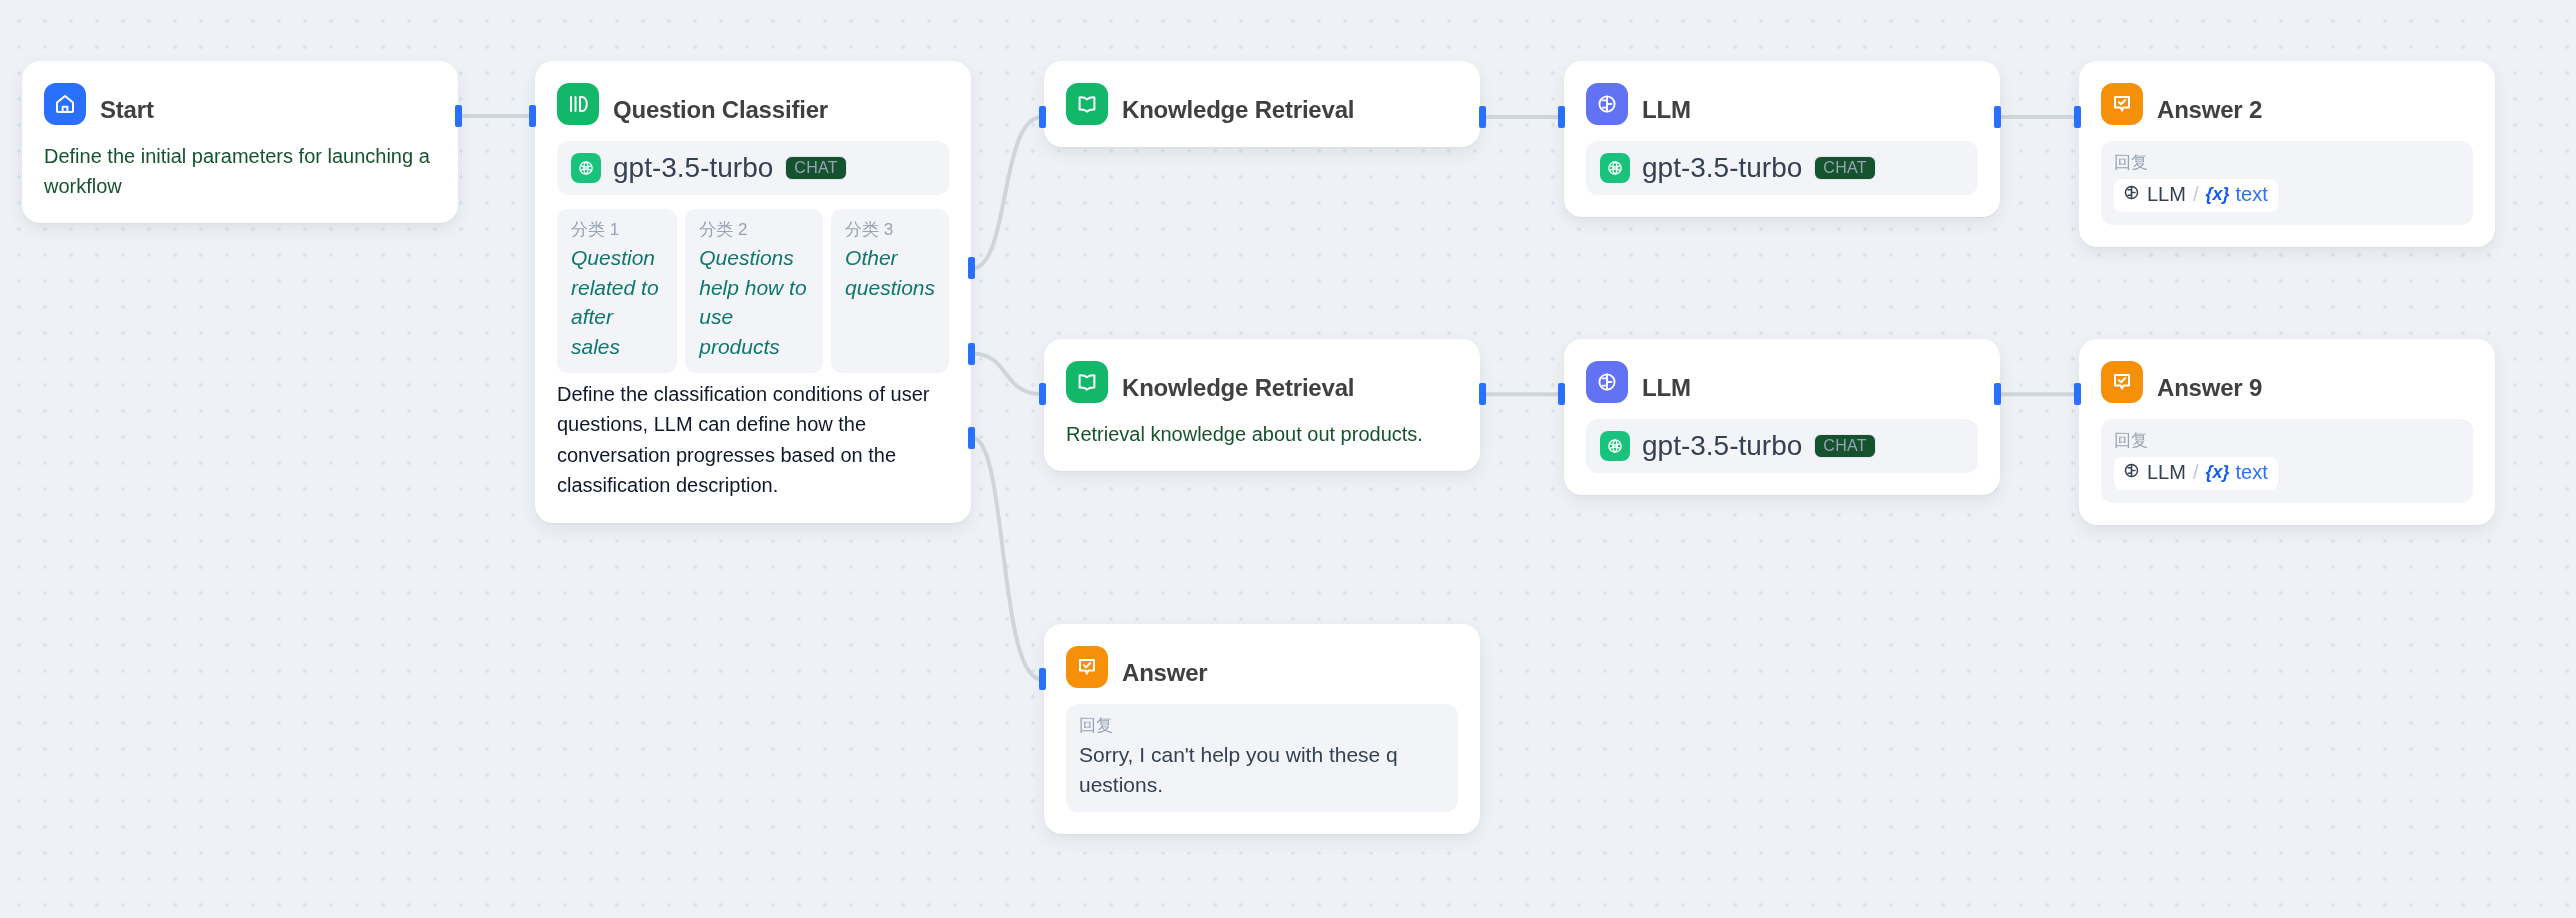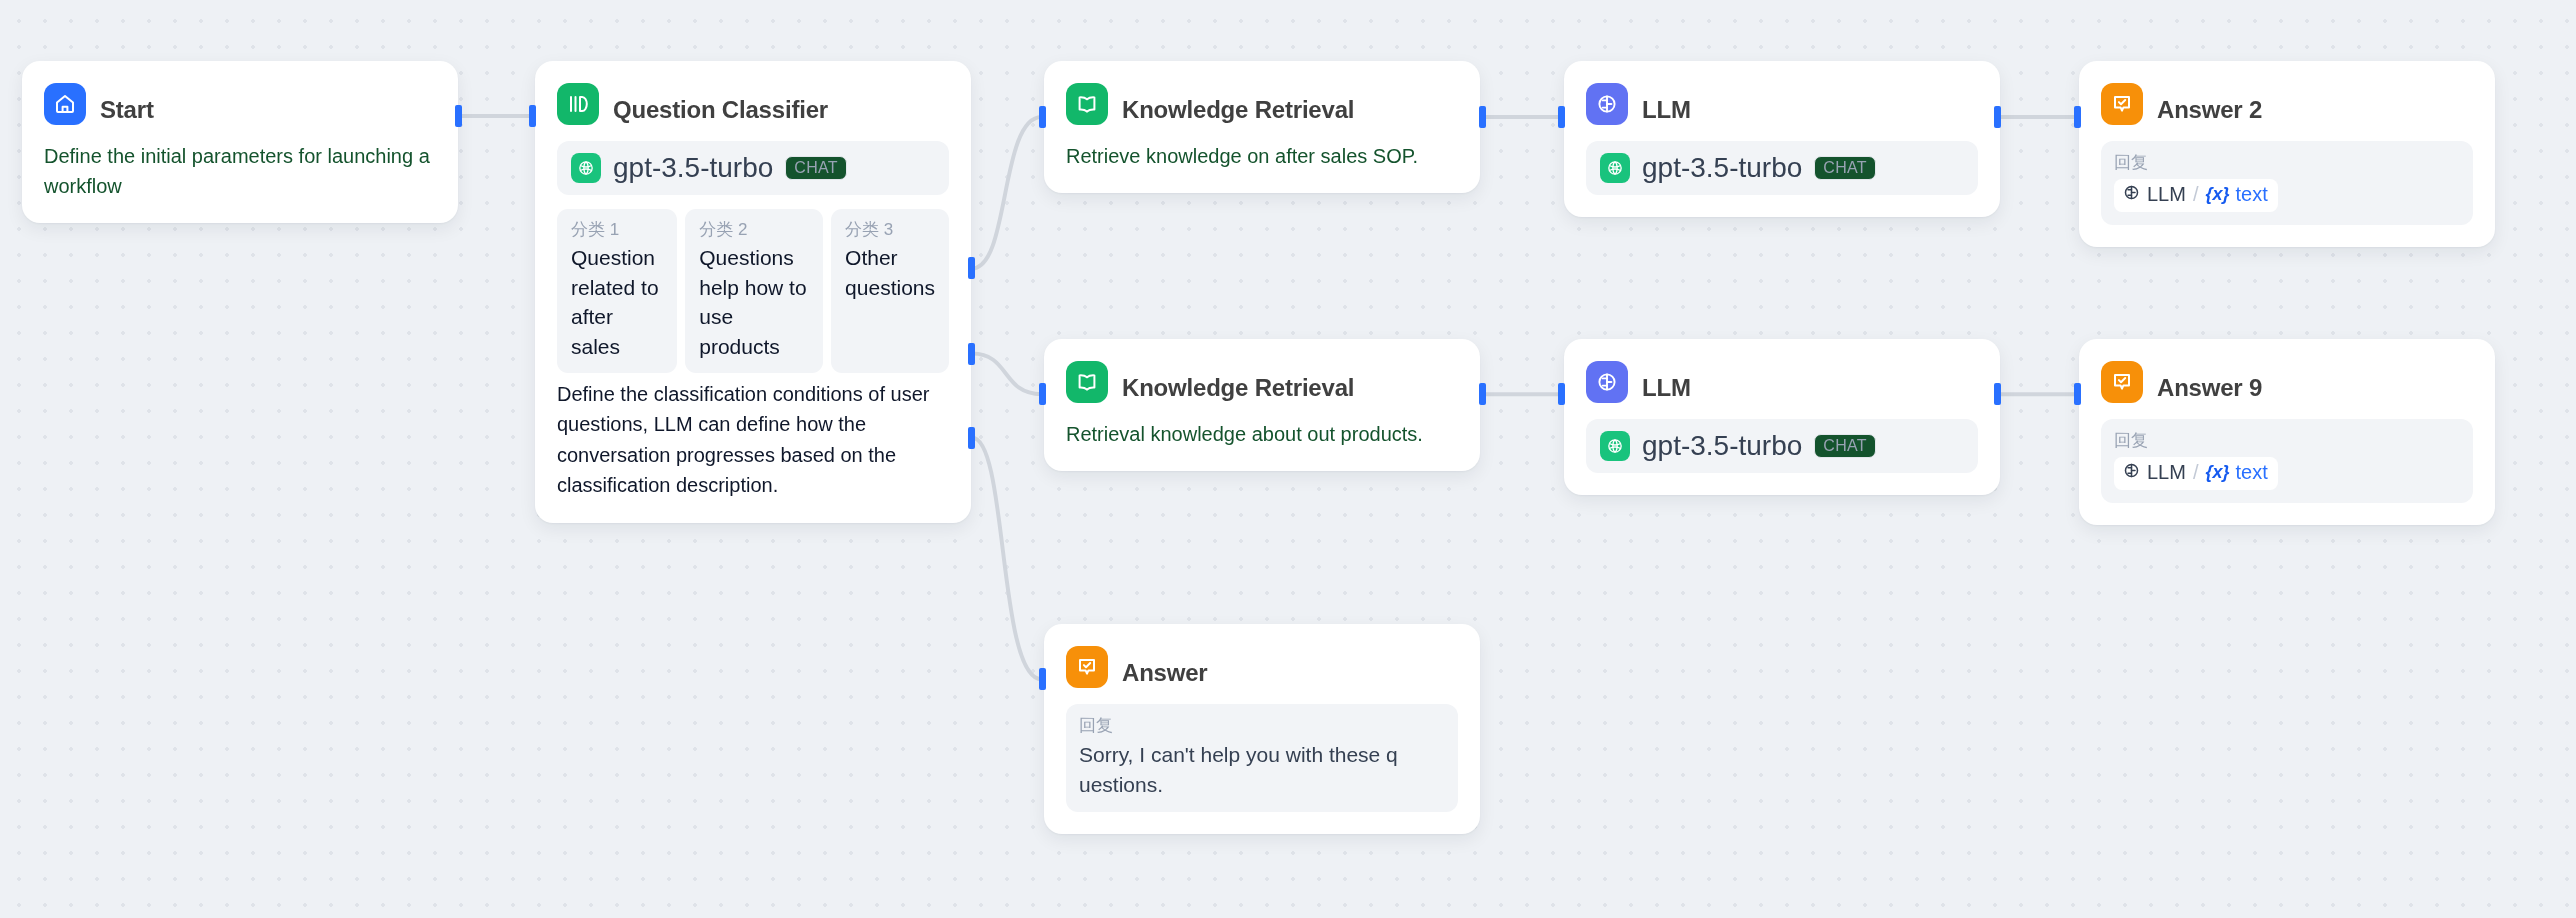--- a/index.html
+++ b/index.html
@@ -122,23 +122,24 @@
     border-radius: 11px;
     padding: 9px 14px 11px 14px;
   }
   .class-label {
     font-size: 17px;
     color: #98a2b3;
     line-height: 1.4;
   }
   .class-text {
     font-size: 21px;
-    color: #0f172a;
+    color: #0f766e;
     line-height: 1.42;
     margin-top: 1px;
+    font-style: italic;
   }
 
   .classifier-desc {
     margin-top: 6px;
     font-size: 20px;
     line-height: 1.52;
     color: #0f172a;
   }
 
   
@@ -285,21 +286,20 @@
   <div class="node" style="left:1044px; top:61px; width:436px;">
     <div class="node-header">
       <div class="node-icon icon-green">
         <svg width="24" height="24" viewBox="0 0 24 24" fill="none" stroke="#ffffff" stroke-width="2" stroke-linecap="round" stroke-linejoin="round">
           <path d="M12 7.2 C10.2 5.7 7.8 5.2 4.6 5.4 V17.6 C7.8 17.4 10.2 17.9 12 19.4"></path>
           <path d="M12 7.2 C13.8 5.7 16.2 5.2 19.4 5.4 V17.6 C16.2 17.4 13.8 17.9 12 19.4"></path>
         </svg>
       </div>
       <div class="node-title">Knowledge Retrieval</div>
     </div>
-    <div class="node-desc">Retrieve knowledge on after sales SOP.</div>
   </div>
 
   <div class="node" style="left:1044px; top:339px; width:436px;">
     <div class="node-header">
       <div class="node-icon icon-green">
         <svg width="24" height="24" viewBox="0 0 24 24" fill="none" stroke="#ffffff" stroke-width="2" stroke-linecap="round" stroke-linejoin="round">
           <path d="M12 7.2 C10.2 5.7 7.8 5.2 4.6 5.4 V17.6 C7.8 17.4 10.2 17.9 12 19.4"></path>
           <path d="M12 7.2 C13.8 5.7 16.2 5.2 19.4 5.4 V17.6 C16.2 17.4 13.8 17.9 12 19.4"></path>
         </svg>
       </div>

